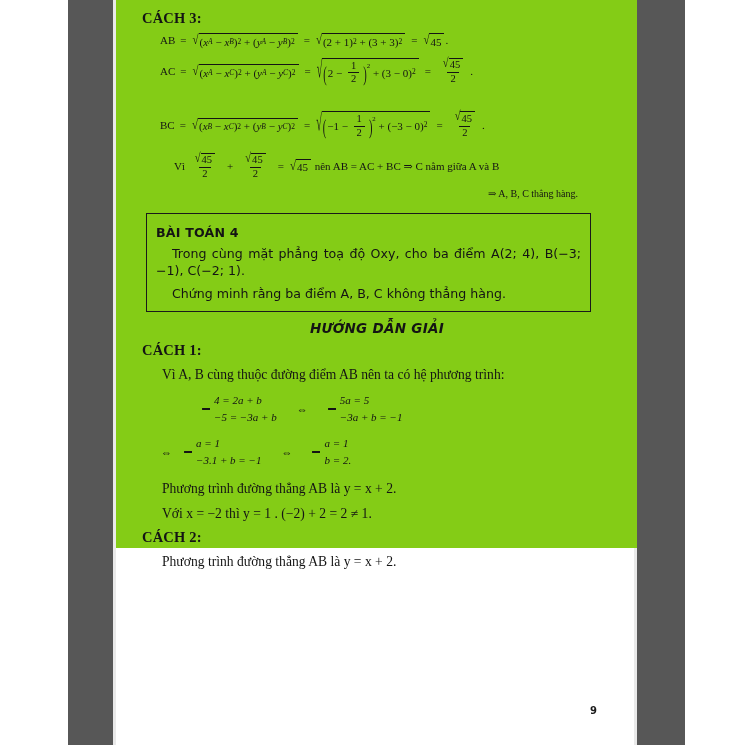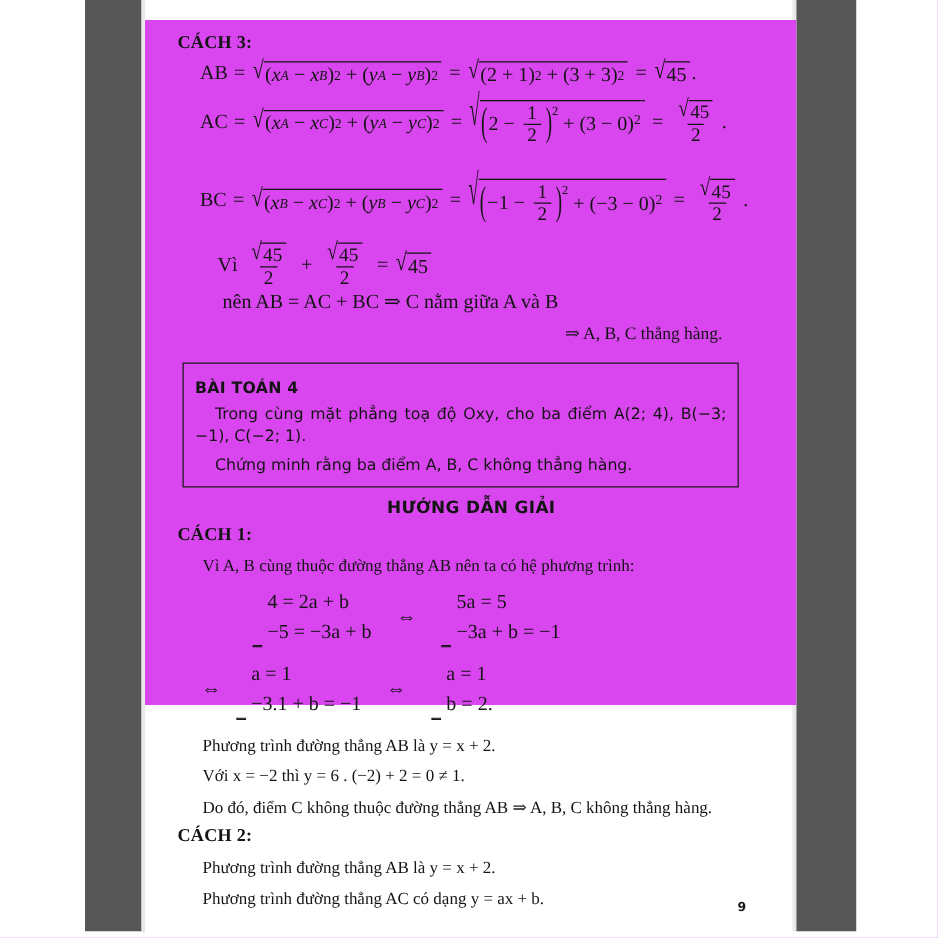--- a/index.html
+++ b/index.html
@@ -31,24 +31,24 @@
     width: 3px;
     background: #e9e9e9;
   }
   .band-edge.l { left: 113px; }
   .band-edge.r { left: 634px; }
 
   
   #page {
     position: absolute;
     left: 116px;
-    top: 16px;
+    top: 0;
     width: 521px;
     height: 548px;
-    background: #d946ef;
+    background: #84cc16;
   }
   .content {
     position: absolute;
     left: 26px;
     top: 10px;
     width: 470px;
     color: #141414;
   }
 
   .heading {
@@ -58,32 +58,33 @@
     margin: 0 0 2px 0;
     font-family: "Liberation Serif", serif;
   }
   .centered-heading {
     text-align: center;
     font-family: "DejaVu Sans", "Liberation Sans", sans-serif;
     font-weight: 700;
     font-size: 13.5px;
     letter-spacing: .3px;
     margin: 8px 0 6px 0;
+    font-style: italic;
   }
   p.para {
     font-size: 13.6px;
     line-height: 1.32;
     margin: 7px 0 0 0;
     text-align: justify;
   }
   p.indent { text-indent: 20px; }
 
   
   .mathline {
-    font-size: 16px;
+    font-size: 11px;
     margin: 6px 0 0 0;
     display: flex;
     align-items: center;
     flex-wrap: wrap;
     gap: 0px;
   }
   .mathrow { display: inline-flex; align-items: center; }
   .op { margin: 0 5px; }
   var, .v { font-style: italic; font-family: "Liberation Serif", serif; }
   sub { font-size: .68em; vertical-align: -0.25em; font-style: italic; }
@@ -126,21 +127,21 @@
   .bigparen > .pl, .bigparen > .pr {
     display: inline-flex;
     align-items: center;
     transform: scaleY(2.1);
     font-size: .95em;
   }
   .bigparen > .inner { display: inline-flex; align-items: center; padding: 0 1px; }
   .psup { font-size: .62em; vertical-align: super; align-self: flex-start; margin-top: 1px; }
 
   
-  .system { display: inline-flex; align-items: flex-end; margin: 0 2px; }
+  .system { display: inline-flex; align-items: center; margin: 0 2px; font-style: italic; }
   .system > .brace {
     width: 7px;
     border-left: 1.3px solid #141414;
     border-top: 1.3px solid #141414;
     border-bottom: 1.3px solid #141414;
     border-radius: 3px 0 0 3px;
     margin-right: 4px;
   }
   .system > .eqs { display: flex; flex-direction: column; justify-content: center; }
   .system .eq { line-height: 1.5; white-space: nowrap; }
@@ -163,21 +164,21 @@
   .problem-box p {
     margin: 5px 0 0 0;
     font-size: 12.6px;
     line-height: 1.42;
     text-align: justify;
     text-indent: 16px;
   }
 
   .right-concl {
     text-align: right;
-    font-size: 14px;
+    font-size: 10px;
     margin: 8px 34px 0 0;
   }
 
   .page-number {
     position: absolute;
     left: 590px;
     top: 705px;
     font-family: "DejaVu Sans", "Liberation Sans", sans-serif;
     font-weight: 700;
     font-size: 10px;
@@ -340,21 +341,21 @@
       <div class="problem-box">
         <div class="problem-title">BÀI TOÁN 4</div>
         <p>Trong cùng mặt phẳng toạ độ Oxy, cho ba điểm A(2; 4), B(−3; −1), C(−2; 1).</p>
         <p>Chứng minh rằng ba điểm A, B, C không thẳng hàng.</p>
       </div>
 
       <div class="centered-heading">HƯỚNG DẪN GIẢI</div>
 
       <div class="heading">CÁCH 1:</div>
 
-      <p class="para indent">Vì A, B cùng thuộc đường thẳng AB nên ta có hệ phương trình:</p>
+      <p class="para indent">Vì A, B cùng thuộc đường điểm AB nên ta có hệ phương trình:</p>
 
       <div class="mathline" style="margin-left:58px; margin-top:8px;">
         <span class="system">
           <span class="brace"></span>
           <span class="eqs">
             <span class="eq">4 = 2a + b</span>
             <span class="eq">−5 = −3a + b</span>
           </span>
         </span>
         <span class="op" style="margin:0 18px;">⇔</span>
@@ -380,26 +381,24 @@
         <span class="system">
           <span class="brace"></span>
           <span class="eqs">
             <span class="eq">a = 1</span>
             <span class="eq">b = 2.</span>
           </span>
         </span>
       </div>
 
       <p class="para indent" style="margin-top:12px;">Phương trình đường thẳng AB là y = x + 2.</p>
-      <p class="para indent">Với x = −2 thì y = 6 . (−2) + 2 = 0 ≠ 1.</p>
-      <p class="para indent">Do đó, điểm C không thuộc đường thẳng AB ⇒ A, B, C không thẳng hàng.</p>
+      <p class="para indent">Với x = −2 thì y = 1 . (−2) + 2 = 2 ≠ 1.</p>
 
       <div class="heading" style="margin-top:6px;">CÁCH 2:</div>
 
       <p class="para indent">Phương trình đường thẳng AB là y = x + 2.</p>
-      <p class="para indent">Phương trình đường thẳng AC có dạng y = ax + b.</p>
 
     </div>
 
     <div class="page-number" style="left:474px; top:705px;">9</div>
   </div>
 
 </div>
 
 </body></html>

